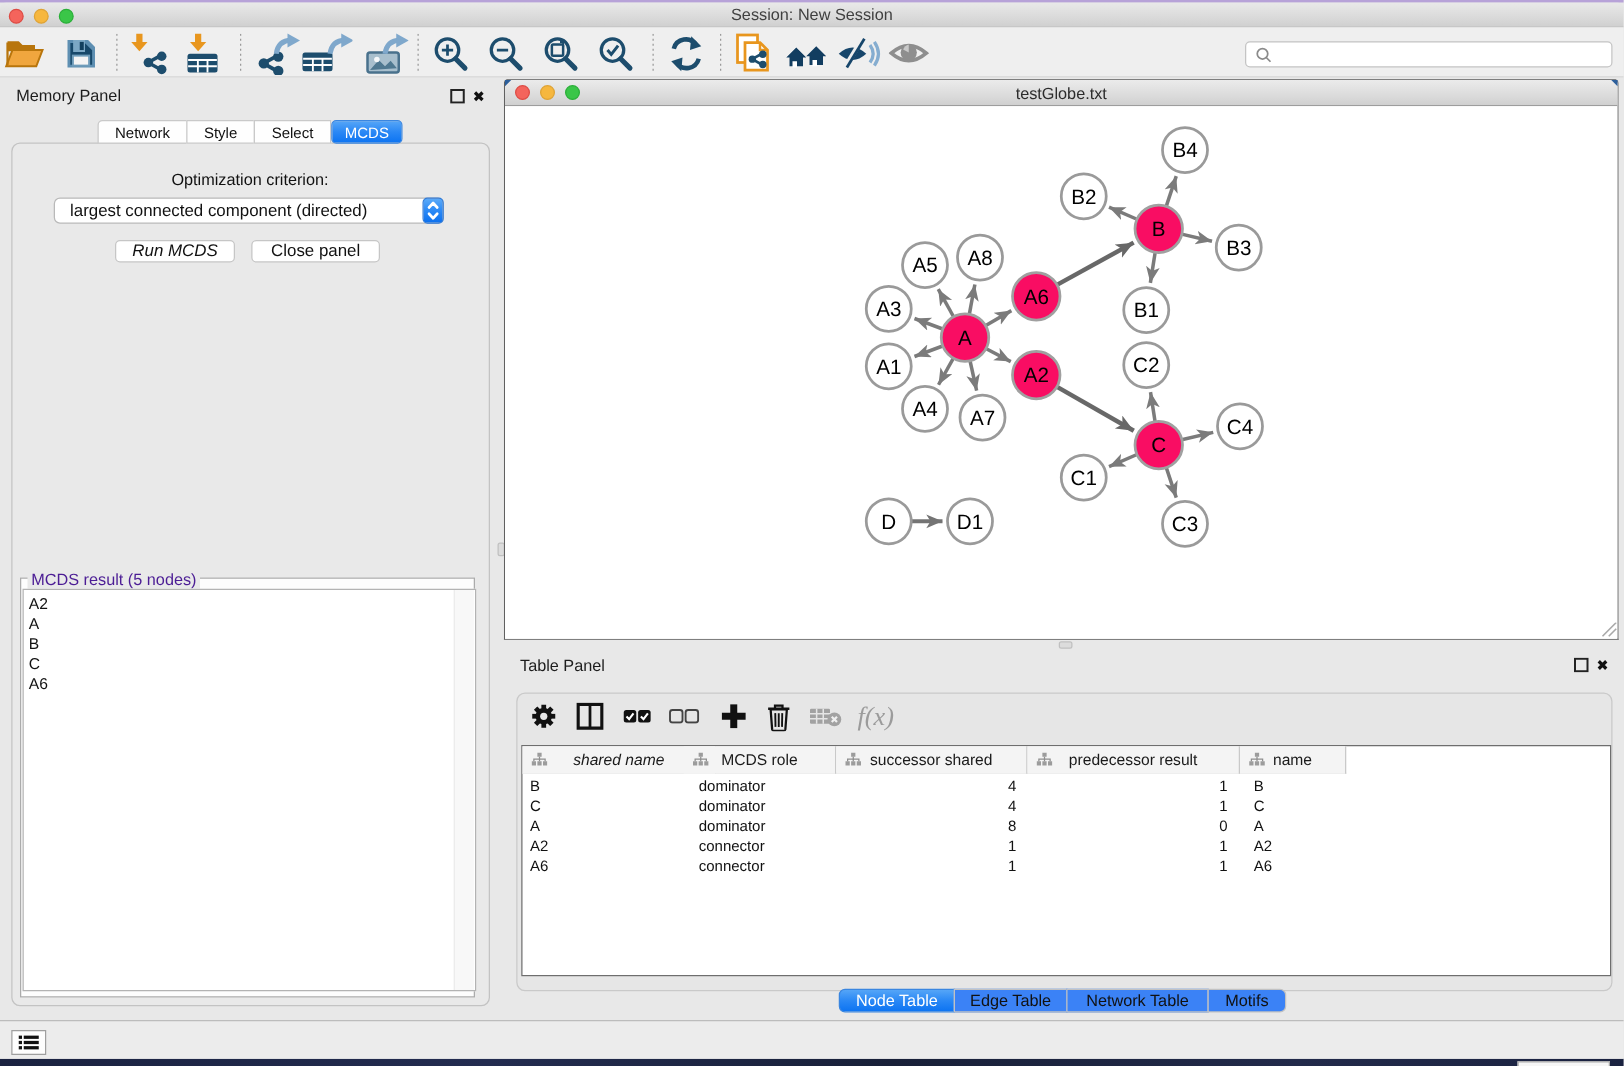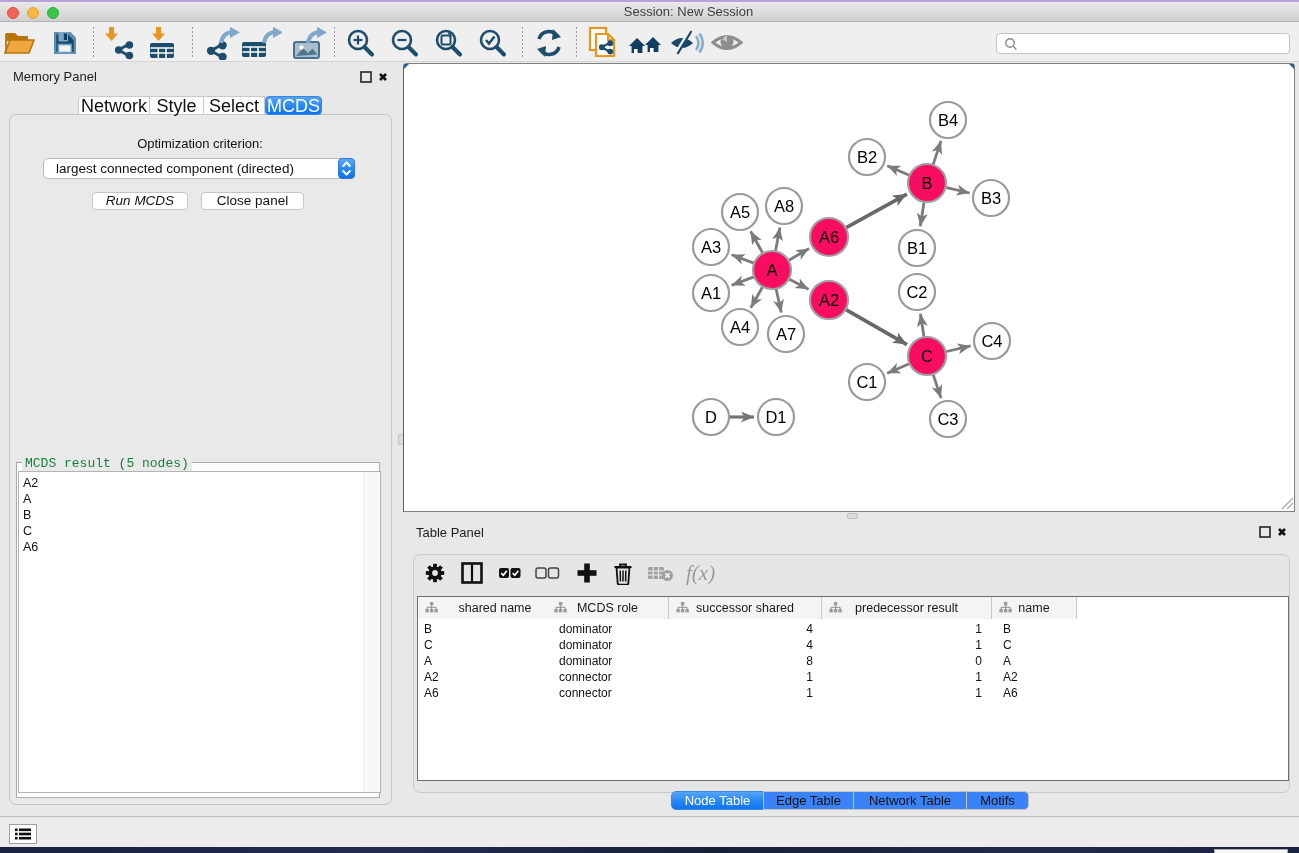--- a/index.html
+++ b/index.html
@@ -9,53 +9,53 @@
 .abs { position:absolute; }
 
 #desktop-top { left:0; top:0; width:1299px; height:2px; background:#b7a2d8; }
 #desktop-bot { left:0; top:847px; width:1299px; height:6px;
   background:linear-gradient(90deg,#1a2240 0%,#232c50 30%,#182038 55%,#222a4a 80%,#1a2240 100%); }
 #appwin { left:0; top:1px; width:1299px; height:847px; border-radius:5px 5px 0 0;
   background:#e8e8e8; overflow:hidden; }
 
 #titlebar { left:0; top:2px; width:1299px; height:20px;
   background:linear-gradient(#e9e9e9,#d8d8d8 70%,#d0d0d0);
-  border-bottom:1px solid #b4b4b4; border-radius:5px 5px 0 0;padding-left:39px; }
+  border-bottom:1px solid #b4b4b4; border-radius:5px 5px 0 0; }
 #titlebar .title { width:100%; text-align:center; font-size:13px; color:#404040; line-height:19px; }
 .tl { border-radius:50%; width:12px; height:12px; top:5px; }
 .tl.r { background:#f4645c; border:1px solid #dd4b44; }
 .tl.y { background:#f6b73e; border:1px solid #dfa334; }
 .tl.g { background:#3ac648; border:1px solid #2aaf38; }
 
 #toolbar { left:0; top:22px; width:1299px; height:40px; background:#efefef;
   border-bottom:1px solid #d6d6d6; }
 .tsep { top:5px; width:1px; height:30px;
   background-image:linear-gradient(#9a9a9a 2px, transparent 2px); background-size:1px 4px; }
 #searchbox { left:996px; top:11px; width:294px; height:21px; background:#fff;
   border:1px solid #c4c4c4; border-radius:4px; }
 
 #cp-title { left:13px; top:69px; font-size:13px; color:#1d1d1d; }
 #cp-panel { left:9px; top:114px; width:383px; height:691px; background:#e9e9e9;
   border:1px solid #c3c3c3; border-radius:7px; }
 .tab { top:96px; height:19px; background:#fefefe; border:1px solid #c9c9c9;
-  font-size:18px; text-align:center; color:#111; line-height:18px; z-index:5; }
+  font-size:12px; text-align:center; color:#111; line-height:18px; z-index:5; }
 .tab.first { border-radius:4px 0 0 0; }
 .tab.sel { background:linear-gradient(#55a5f7,#2a88f5 50%,#0d74f2);
   color:#fff; border:1px solid #3a86e0; border-radius:4px; }
 #opt-label { left:10px; top:136px; width:380px; text-align:center; font-size:13px; color:#111; }
 #dropdown { left:43px; top:158px; width:312px; height:21px; background:#fff;
   border:1px solid #b9b9b9; border-radius:5px; }
 #dropdown .txt { left:12px; top:2px; font-size:13.5px; color:#111;text-align:center; }
 #dropdown .step { right:-1px; top:-1px; width:17px; height:21px; border-radius:4px;
   background:linear-gradient(#5baaf8,#2f8cf6 45%,#0c70ee); border:1px solid #2f7ad8; }
 .btn { height:18px; background:#fff; border:1px solid #c6c6c6; border-radius:4px;
   font-size:13.5px; text-align:center; color:#111; line-height:16px; }
 #fieldset { left:16px; top:462px; width:364px; height:336px; background:#fdfdfd;
   border:1px solid #ababab; }
-#fs-label { left:22px; top:456px; background:#e9e9e9; padding:0 3px; font-size:13px; color:#15803d;font-family:Liberation Mono, monospace; }
+#fs-label { left:22px; top:456px; background:#e9e9e9; padding:0 3px; font-size:13px; color:#4c1d95; }
 #listbox { left:18px; top:471px; width:363px; height:322px; background:#fff;
   border:1px solid #b3b3b3; font-size:12.5px; color:#111; }
 #listbox .it { position:absolute; left:4px; height:16px; line-height:16px; }
 #lb-scroll { left:363px; top:472px; width:16px; height:320px; background:#f8f8f8;
   border-left:1px solid #ececec; }
 
 #netwin { left:403px; top:63px; width:892px; height:449px; background:#fff;
   border:1px solid #7f7f7f; border-left:1px solid #606060; border-radius:4px 4px 0 0; }
 #net-titlebar { left:0; top:0; width:100%; height:21px;
   background:linear-gradient(#ebebeb,#d9d9d9 70%,#d0d0d0);
@@ -286,20 +286,26 @@
   <div class="it" style="top:35px;">B</div>
   <div class="it" style="top:51px;">C</div>
   <div class="it" style="top:67px;">A6</div>
 </div>
 <div class="abs" id="lb-scroll"></div>
 
 <div class="abs" style="left:398px;top:434px;width:6px;height:11px;background:#dcdcdc;border:1px solid #c0c0c0;border-radius:2px;"></div>
 <div class="abs" style="left:847px;top:513px;width:11px;height:6px;background:#dcdcdc;border:1px solid #c0c0c0;border-radius:2px;"></div>
 
 <div class="abs" id="netwin">
+  <div class="abs" id="net-titlebar">
+    <div class="abs title">testGlobe.txt</div>
+    <div class="abs tl r" style="left:8px;top:4px;"></div>
+    <div class="abs tl y" style="left:28px;top:4px;"></div>
+    <div class="abs tl g" style="left:48px;top:4px;"></div>
+  </div>
   <div class="abs corner-tri" style="left:0;top:0;border-width:5px 5px 0 0;border-color:#2c5f9b transparent transparent transparent;"></div>
   <div class="abs corner-tri" style="right:0;top:0;border-width:0 5px 5px 0;border-color:transparent #2c5f9b transparent transparent;"></div>
   <svg class="abs" style="left:876px;top:434px;" width="14" height="12" viewBox="0 0 14 12">
     <line x1="2" y1="11" x2="13" y2="0" stroke="#a9a9a9" stroke-width="1.3"></line>
     <line x1="7" y1="11" x2="13" y2="5" stroke="#a9a9a9" stroke-width="1.3"></line>
   </svg>
   <svg class="abs" style="left:0;top:21px;" width="890" height="426" viewBox="404 85 890 426">
 <defs>
 <marker id="ar" markerUnits="userSpaceOnUse" markerWidth="15" markerHeight="13" refX="13" refY="5.5" orient="auto">
   <path d="M0 0 L13 5.5 L0 11 L3.4 5.5 Z" fill="#7b7b7b"></path>
@@ -449,21 +455,21 @@
         <line x1="5.3" y1="3" x2="5.3" y2="15"></line>
         <line x1="10.6" y1="3" x2="10.6" y2="15"></line>
       </g>
       <circle cx="19.5" cy="11.5" r="5.5"></circle>
       <path d="M17.4 9.4 L21.6 13.6 M21.6 9.4 L17.4 13.6" stroke="#efefef" stroke-width="1.8"></path>
     </g>
   </svg>
 <div class="abs" style="left:686px;top:561px;font-family:'Liberation Serif',serif;font-style:italic;font-size:21px;color:#9b9b9b;">f(x)</div>
 <div class="abs" id="tbl">
   <div id="tbl-headrow"></div>
-<div class="th" style="left:0px;width:155px;">shared name</div>
+<div class="th" style="left:0px;width:155px;font-style:italic;">shared name</div>
 <svg width="13" height="11" viewBox="0 0 13 11" style="position:absolute;left:7px;top:5px;">
       <g fill="#9c9c9c">
         <rect x="4.9" y="0" width="3.4" height="3.4"></rect>
         <rect x="0.4" y="7" width="3.4" height="3.4"></rect>
         <rect x="4.9" y="7" width="3.4" height="3.4"></rect>
         <rect x="9.4" y="7" width="3.4" height="3.4"></rect>
       </g>
       <g fill="none" stroke="#8e8e8e" stroke-width="1">
         <path d="M6.6 3.4 V5.3 M2.1 7 V5.3 H11.1 V7 M6.6 5.3 V7"></path>
       </g>

